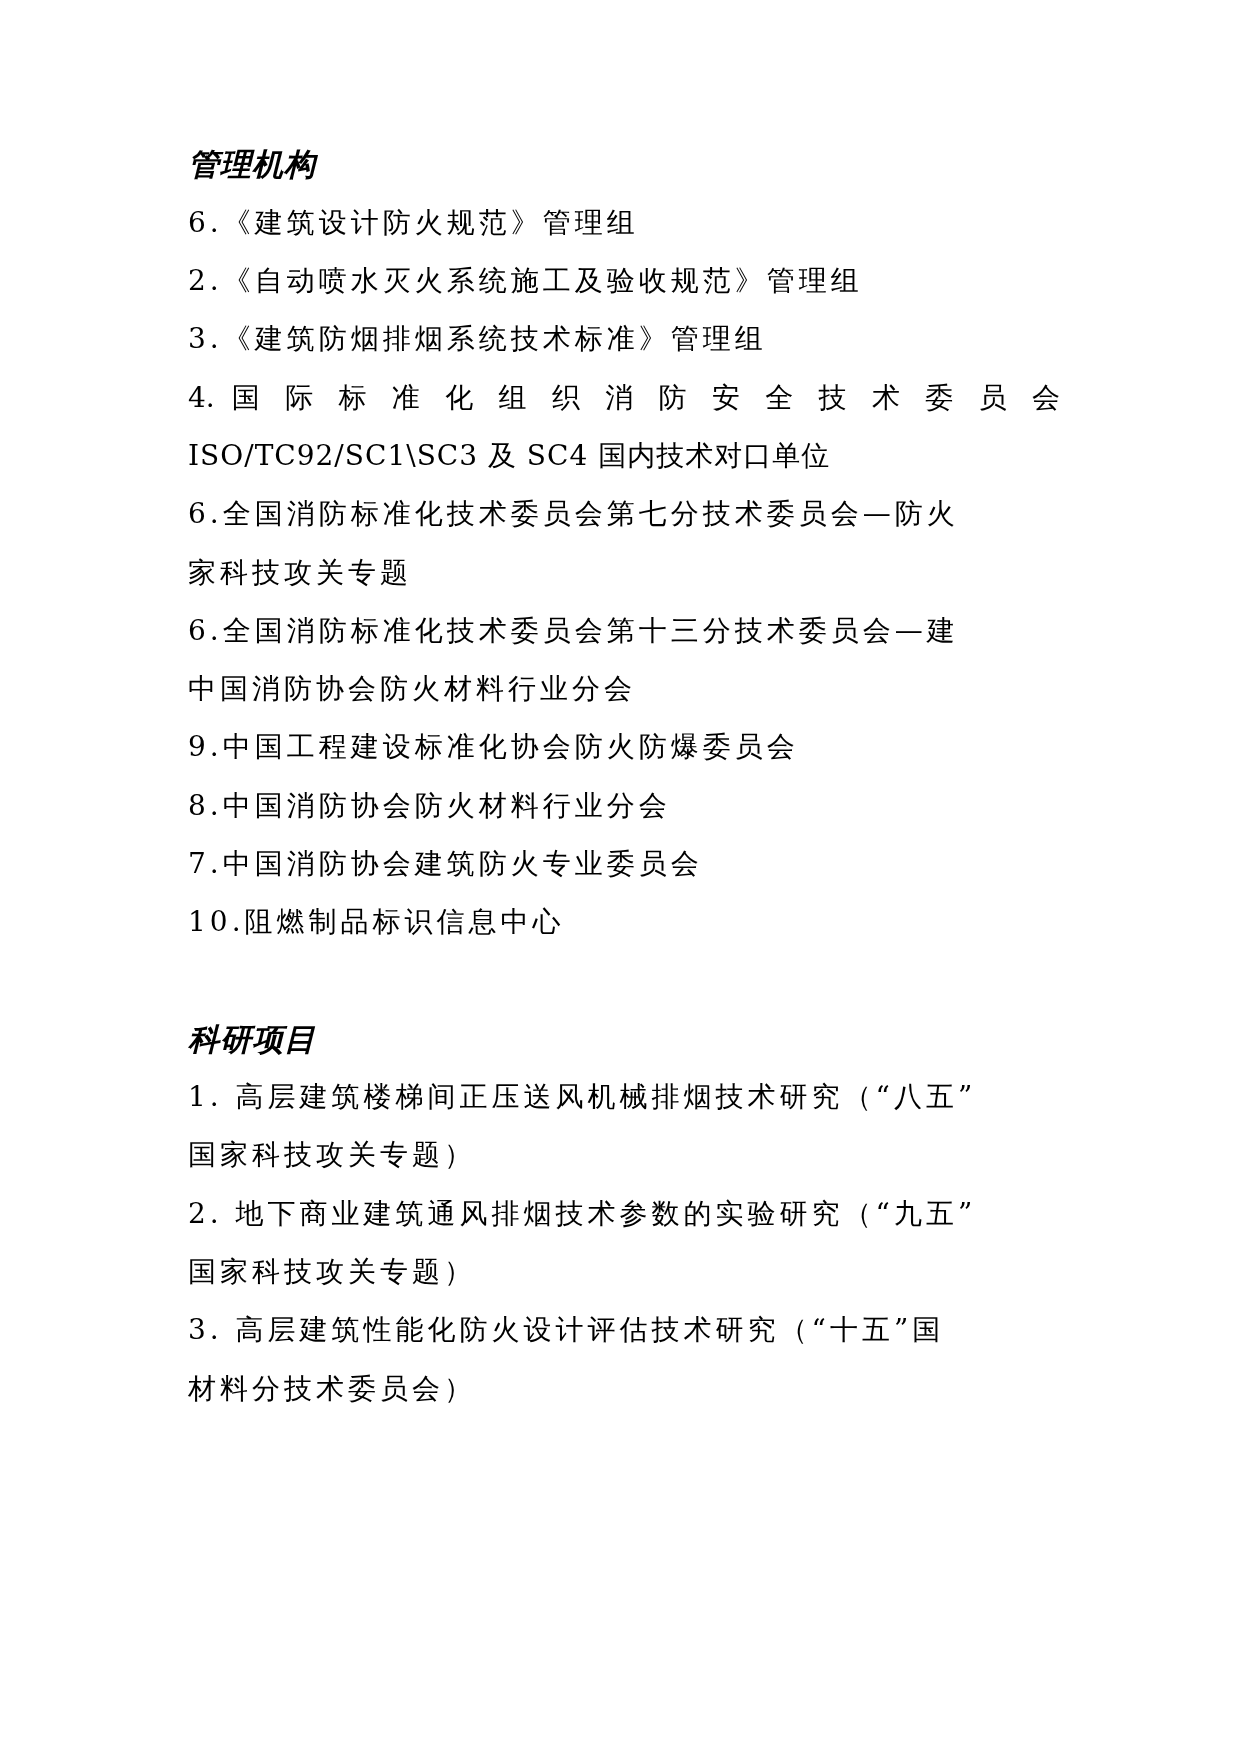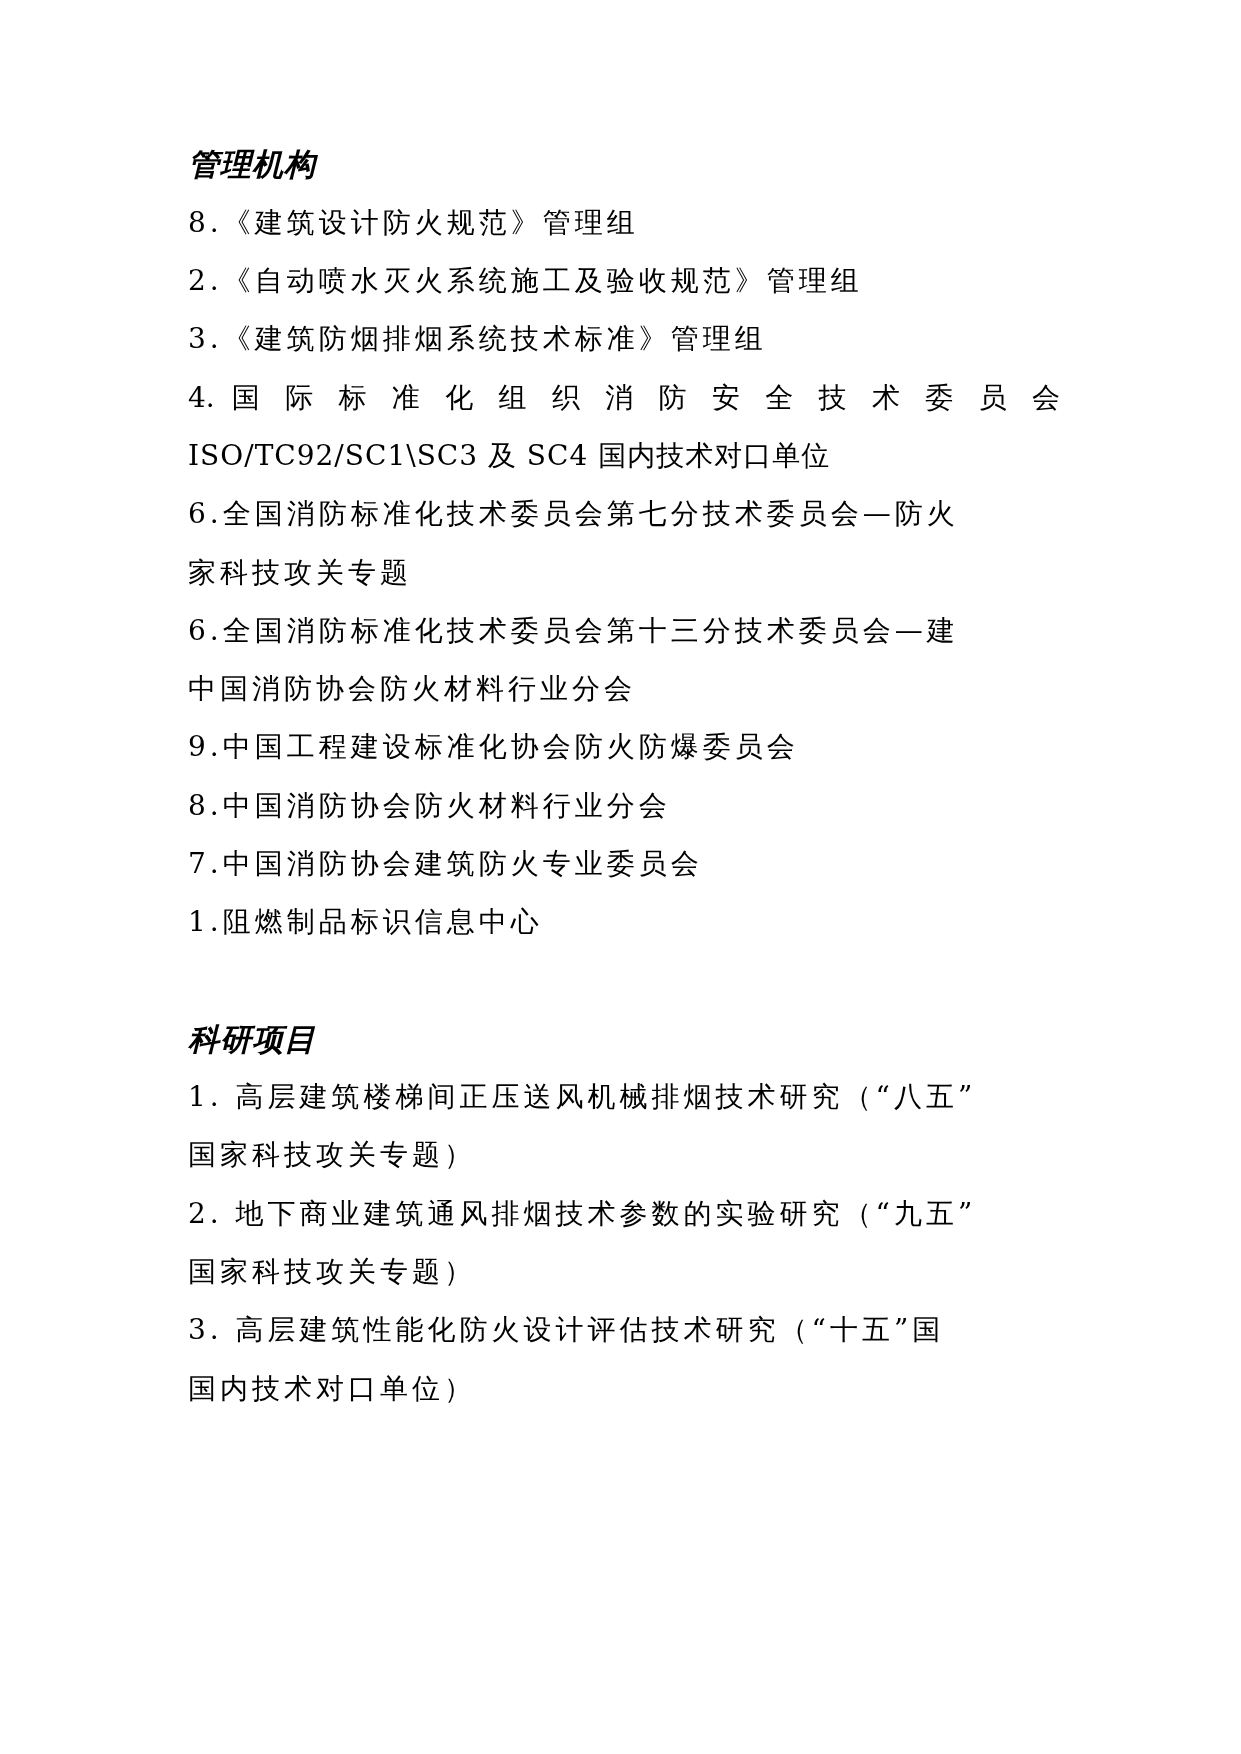--- a/index.html
+++ b/index.html
@@ -47,36 +47,36 @@
       letter-spacing: 0;
     }
   </style>
 </head>
 <body>
 
 <div class="page">
 
   <div class="heading" style="top:144px">管理机构</div>
 
-  <div class="line" style="top:203px">8.《建筑设计防火规范》管理组</div>
+  <div class="line" style="top:203px">6.《建筑设计防火规范》管理组</div>
   <div class="line" style="top:261px">2.《自动喷水灭火系统施工及验收规范》管理组</div>
   <div class="line" style="top:319px">3.《建筑防烟排烟系统技术标准》管理组</div>
   <div class="line justified" style="top:378px">4. 国 际 标 准 化 组 织 消 防 安 全 技 术 委 员 会</div>
   <div class="line" style="top:436px; letter-spacing:1px">ISO/TC92/SC1\SC3 及 SC4 国内技术对口单位</div>
   <div class="line" style="top:494px">6.全国消防标准化技术委员会第七分技术委员会—防火</div>
   <div class="line" style="top:553px">家科技攻关专题</div>
   <div class="line" style="top:611px">6.全国消防标准化技术委员会第十三分技术委员会—建</div>
   <div class="line" style="top:669px">中国消防协会防火材料行业分会</div>
   <div class="line" style="top:727px">9.中国工程建设标准化协会防火防爆委员会</div>
   <div class="line" style="top:786px">8.中国消防协会防火材料行业分会</div>
   <div class="line" style="top:844px">7.中国消防协会建筑防火专业委员会</div>
-  <div class="line" style="top:902px">1.阻燃制品标识信息中心</div>
+  <div class="line" style="top:902px">10.阻燃制品标识信息中心</div>
 
   <div class="heading" style="top:1019px">科研项目</div>
 
   <div class="line" style="top:1077px">1. 高层建筑楼梯间正压送风机械排烟技术研究（“八五”</div>
   <div class="line" style="top:1135px">国家科技攻关专题）</div>
   <div class="line" style="top:1194px">2. 地下商业建筑通风排烟技术参数的实验研究（“九五”</div>
   <div class="line" style="top:1252px">国家科技攻关专题）</div>
   <div class="line" style="top:1310px">3. 高层建筑性能化防火设计评估技术研究（“十五”国</div>
-  <div class="line" style="top:1369px">国内技术对口单位）</div>
+  <div class="line" style="top:1369px">材料分技术委员会）</div>
 
 </div>
 
 </body></html>

